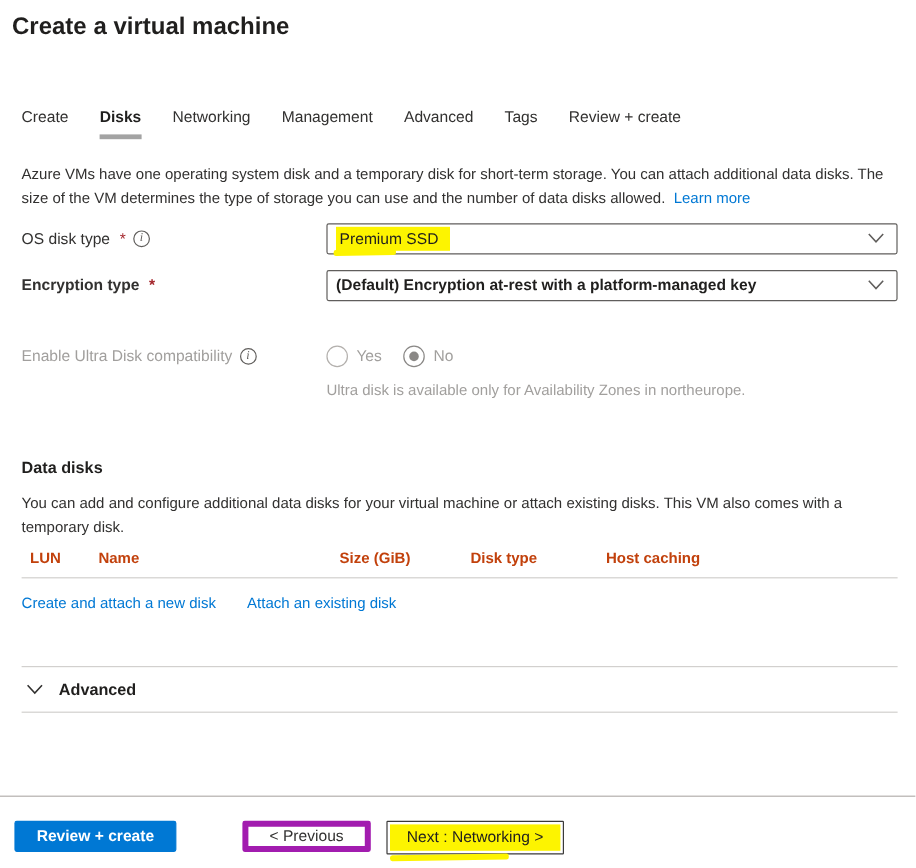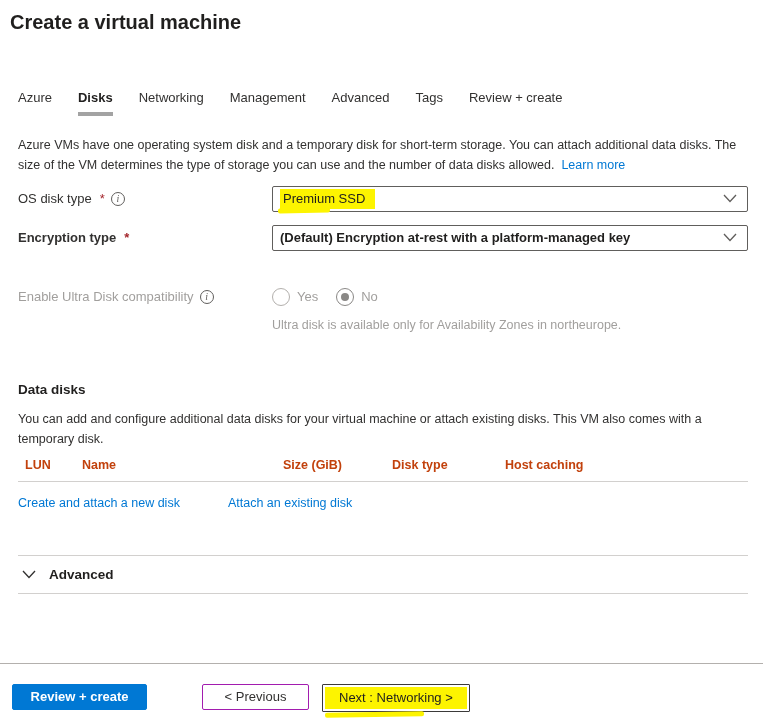--- a/index.html
+++ b/index.html
@@ -57,53 +57,53 @@
   .radio-circle.checked::after { content: ""; width: 8px; height: 8px; border-radius: 50%; background: #8a8886; }
   .radio-label { font-size: 13px; color: #a19f9d; }
   .helper-text { margin-top: 8px; font-size: 12.5px; color: #a19f9d; }
 
   .data-disks-desc { margin-top: 12px; font-size: 12.5px; line-height: 1.6; color: #323130; max-width: 736px; }
 
   
   .disk-table-header { margin-top: 9px; display: grid; grid-template-columns: 57px 201px 109px 113px auto;
     padding-left: 7px; font-size: 12.5px; font-weight: 700; color: #c2410c; }
   .table-divider { margin-top: 9px; border-bottom: 1px solid #d2d0ce; width: 730px; }
-  .disk-links { margin-top: 14px; display: flex; gap: 48px; font-size: 12.5px; }
+  .disk-links { margin-top: 14px; display: flex; gap: 26px; font-size: 12.5px; }
 
   
   .advanced-section { margin-top: 45px; border-top: 1px solid #d2d0ce; border-bottom: 1px solid #d2d0ce;
     width: 730px; }
   .advanced-row { display: flex; align-items: center; gap: 13px; padding: 11px 4px; cursor: pointer; }
   .advanced-label { font-size: 13.5px; font-weight: 700; color: #201f1e; }
 
   
   .footer-divider { margin-top: 69px; border-bottom: 1px solid #b3b0ad; width: 763px; margin-left: -18px; }
   .footer { display: flex; align-items: flex-start; padding: 20px 0 0 2px; margin-left: -8px; }
   .btn { font-size: 13px; border-radius: 2px; cursor: pointer; font-family: "Liberation Sans", sans-serif; }
   .btn-primary { background: #0078d4; color: #fff; font-weight: 700; border: 1px solid #0078d4;
     width: 135px; height: 26px; }
-  .btn-previous { background: #fff; color: #323130; border: 1px solid #a21caf; width: 107px; height: 26px;
+  .btn-previous { background: #fff; color: #323130; border: 5px solid #a21caf; width: 107px; height: 26px;
     margin-left: 55px; }
   .btn-next-wrap { margin-left: 13px; border: 1px solid #3b3a39; background: #fff; padding: 2px;
     border-radius: 1px; position: relative; cursor: pointer; }
   .btn-next-inner { background: #fdf400; color: #201f1e; font-size: 13px; font-weight: 400;
     padding: 3px 14px 4px 14px; white-space: nowrap; }
   .btn-next-wrap::after { content: ""; position: absolute; left: 2px; bottom: -6px; width: 68%; height: 5px;
     background: #fdf400; transform: rotate(-0.8deg); border-radius: 2px; }
 </style>
 </head>
 <body>
 
 <div class="page">
   <h1 class="page-title">Create a virtual machine</h1>
 
   <div class="content">
 
     <div class="tabs">
-      <div class="tab">Azure</div>
+      <div class="tab">Create</div>
       <div class="tab active">Disks</div>
       <div class="tab">Networking</div>
       <div class="tab">Management</div>
       <div class="tab">Advanced</div>
       <div class="tab">Tags</div>
       <div class="tab">Review + create</div>
     </div>
 
     <p class="intro"><span>Azure VMs have one operating system disk and a temporary disk for short-term storage. You can attach additional data disks. The size of the VM determines the type of storage you can use and the number of data disks allowed.</span>&nbsp;&nbsp;<a class="link">Learn more</a></p>
 

